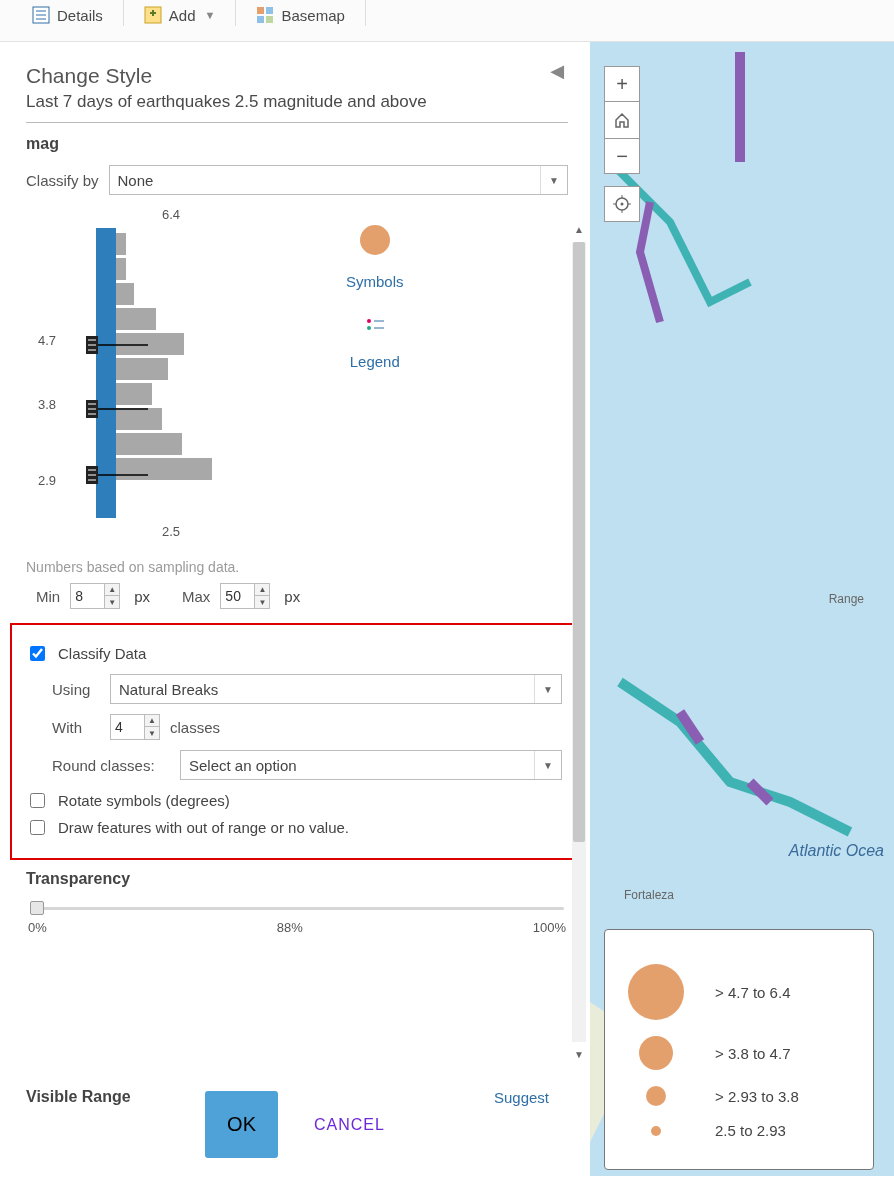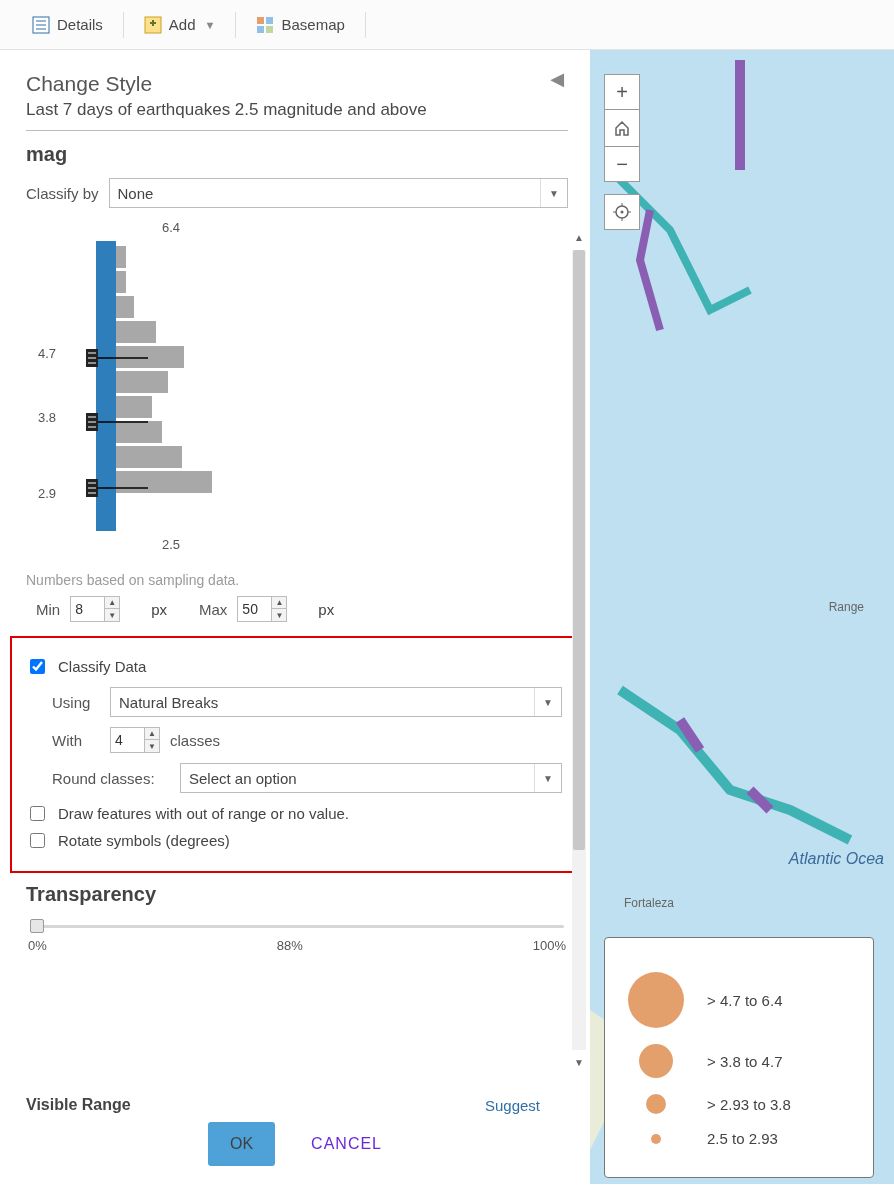--- a/index.html
+++ b/index.html
@@ -9,23 +9,23 @@
     font-size: 14px;
     background: #fff;
     color: #333;
     width: 894px;
     height: 1188px;
     overflow: hidden;
     position: relative;
   }
   
   .top-toolbar {
-    height: 50px;
+    height: 42px;
     display: flex;
-    align-items: center;
+    align-items: flex-start;
     padding: 0 22px;
     border-bottom: 1px solid #e2e2e2;
     background: #fbfbfb;
   }
   .tb-btn {
     display: flex;
     align-items: center;
     gap: 7px;
     padding: 6px 10px;
     color: #4a4a4a;
@@ -53,21 +53,21 @@
     position: relative;
     background: #bfe0f0;
   }
   
   .panel-inner { padding: 12px 22px 0 26px; position: relative; height: 100%; }
   .panel-title { font-size: 21px; color: #555; margin: 10px 0 4px; }
   .panel-sub { font-size: 17px; color: #4a4a4a; border-bottom: 1px solid #bbb; padding-bottom: 10px; margin-bottom: 12px; }
   .collapse-caret {
     position: absolute; right: 26px; top: 18px; color: #888; font-size: 18px; cursor: pointer;
   }
-  .section-hdr { font-weight: 600; color: #444; font-size: 20px; margin: 10px 0 12px; }
+  .section-hdr { font-weight: 600; color: #444; font-size: 16px; margin: 10px 0 12px; }
   .row { display: flex; align-items: center; gap: 10px; margin: 8px 0; }
   .lbl { color: #555; font-size: 15px; }
   
   .select {
     display: flex; align-items: center; justify-content: space-between;
     border: 1px solid #bcbcbc; background: #fff; height: 30px;
     padding: 0 8px; color: #444; cursor: pointer; font-size: 15px;
   }
   .select .arrow { font-size: 10px; color: #666; border-left: 1px solid #ddd; padding-left: 8px; height: 100%; display:flex; align-items:center;}
   
@@ -79,21 +79,21 @@
     padding: 0 4px; font-size: 14px; color: #333;
   }
   .spinner .btns {
     display: flex; flex-direction: column; border: 1px solid #bcbcbc;
   }
   .spinner .btns span {
     width: 14px; height: 12px; display:flex; align-items:center; justify-content:center;
     font-size: 8px; color: #555; cursor:pointer; background:#f3f3f3;
   }
   .spinner .btns span:first-child { border-bottom: 1px solid #bcbcbc; }
-  .px { margin-left: 21px; font-size: 15px; color: #444; }
+  .px { margin-left: 4px; font-size: 15px; color: #444; }
   
   .hist-area { display: flex; align-items: flex-start; gap: 80px; margin-top: 10px; }
   .hist-svg { display:block; }
   .hist-top, .hist-bot { font-size: 13px; color: #555; margin: 2px 0 6px; }
   .symbol-col { display:flex; flex-direction:column; align-items:center; gap:18px; margin-top: 20px; }
   .sym-circle { width: 30px; height: 30px; border-radius: 50%; background: #e4a06c; cursor:pointer; }
   .sym-label { color: #2f6fa7; font-size: 15px; cursor:pointer; }
   .note { color: #9b9b9b; font-size: 14px; margin-top: 14px; }
   
   .classify-box {
@@ -107,25 +107,25 @@
   .transp-slider { position: relative; height: 16px; margin: 10px 4px 4px; }
   .transp-track { position:absolute; left:0; right:0; top:7px; height:3px; background:#d6d6d6; border-radius:2px; }
   .transp-thumb { position:absolute; left:0; top:1px; width:14px; height:14px; background:#e6e6e6; border:1px solid #999; border-radius:2px; cursor:pointer; }
   .transp-ticks { display:flex; justify-content:space-between; font-size:13px; color:#555; margin-top:4px; padding: 0 2px; }
   
   .bottom-bar {
     position: absolute; left: 0; right: 0; bottom: 18px;
     display: flex; align-items: center; justify-content: center; gap: 36px;
   }
   .btn-ok {
-    background: #4ea2d8; color: #404040; border: none; padding: 13px 22px;
-    font-size: 16px; border-radius: 3px; cursor: pointer;
+    background: #4ea2d8; color: #000000; border: none; padding: 22px 22px;
+    font-size: 20px; border-radius: 3px; cursor: pointer;
   }
   .btn-cancel { color: #6d28d9; font-size: 16px; cursor:pointer; letter-spacing: 1px; }
-  .suggest { color:#2f6fa7; font-size:15px; position:absolute; right:50px; bottom: 70px; cursor:pointer; }
+  .suggest { color:#2f6fa7; font-size:15px; position:absolute; right:41px; bottom: 70px; cursor:pointer; }
   .vis-range { font-weight:600; color:#444; position:absolute; left:26px; bottom:70px; font-size:16px; }
   
   .fake-scroll {
     position:absolute; right:4px; top:200px; width:14px; height:800px;
     background:#f1f1f1;
   }
   .fake-scroll .thumb {
     position:absolute; left:1px; right:1px; top:0; height:600px;
     background:#c8c8c8; border-radius:2px;
   }
@@ -147,21 +147,21 @@
   .map-ctrl .mbtn + .mbtn { margin-top:6px; }
   .map-ctrl .mbtn.mid { margin-top:0; border-top:none; border-bottom:none; }
   .map-ctrl .mbtn.bot { margin-top:0; }
   .map-ctrl .group { margin-bottom: 12px; }
   
   .legend-card {
     position:absolute; left: 14px; bottom: 6px; width: 270px;
     background:#fff; border:1px solid #777; border-radius:4px;
     padding: 18px 16px 14px;
   }
-  .legend-row { display:flex; align-items:center; gap:16px; margin: 16px 0; text-align: center; }
+  .legend-row { display:flex; align-items:center; gap:24px; margin: 16px 0; text-align: center; }
   .legend-dot { background:#e4a06c; border-radius:50%; flex-shrink:0; }
   .legend-text { color:#444; font-size:15px; }
   
   .map-svg { position:absolute; inset:0; width:100%; height:100%; }
   .city-label { position:absolute; font-size:12px; color:#666; }
 </style>
 </head>
 <body>
 
 <div class="top-toolbar">
@@ -260,20 +260,33 @@
                 <line x1="12" y1="252" x2="20" y2="252" stroke="#fff"></line>
               <line x1="22" y1="247" x2="72" y2="247" stroke="#000" stroke-width="1.5"></line>
             </g>
           </svg>
           <div style="position:absolute; left:-38px; top:128px; font-size:13px; color:#555;">4.7</div>
           <div style="position:absolute; left:-38px; top:192px; font-size:13px; color:#555;">3.8</div>
           <div style="position:absolute; left:-38px; top:268px; font-size:13px; color:#555;">2.9</div>
           <div class="hist-bot" style="text-align:center; margin-top:6px;">2.5</div>
         </div>
 
+        <div class="symbol-col">
+          <div class="sym-circle"></div>
+          <div class="sym-label">Symbols</div>
+          <div style="margin-top:10px;">
+            <svg width="18" height="14">
+                <circle cx="3" cy="3" r="2" fill="#d06"></circle>
+                <line x1="8" y1="3" x2="18" y2="3" stroke="#2f6fa7"></line>
+                <circle cx="3" cy="10" r="2" fill="#2a8"></circle>
+                <line x1="8" y1="10" x2="18" y2="10" stroke="#2f6fa7"></line>
+              </svg>
+          </div>
+          <div class="sym-label">Legend</div>
+        </div>
       </div>
 
       <div class="note">Numbers based on sampling data.</div>
 
       <div class="row" style="margin-left:10px;">
         <span class="lbl">Min</span>
         <span class="spinner">
           <input value="8" style="">
           <span class="btns">
               <span>▲</span>
@@ -320,25 +333,25 @@
           <div class="row">
             <span class="lbl" style="width:118px">Round classes:</span>
             <div class="select" style="flex:1">
               <span>Select an option</span>
               <span class="arrow">▼</span>
             </div>
           </div>
         </div>
         <label class="chk">
           <input type="checkbox" style="">
-          <span>Draw features with out of range or no value.</span>
+          <span>Rotate symbols (degrees)</span>
         </label>
         <label class="chk">
           <input type="checkbox" style="">
-          <span>Rotate symbols (degrees)</span>
+          <span>Draw features with out of range or no value.</span>
         </label>
       </div>
 
       <div class="section-hdr">Transparency</div>
       <div class="transp-slider">
         <div class="transp-track"></div>
         <div class="transp-thumb"></div>
       </div>
       <div class="transp-ticks">
         <span>0%</span>

